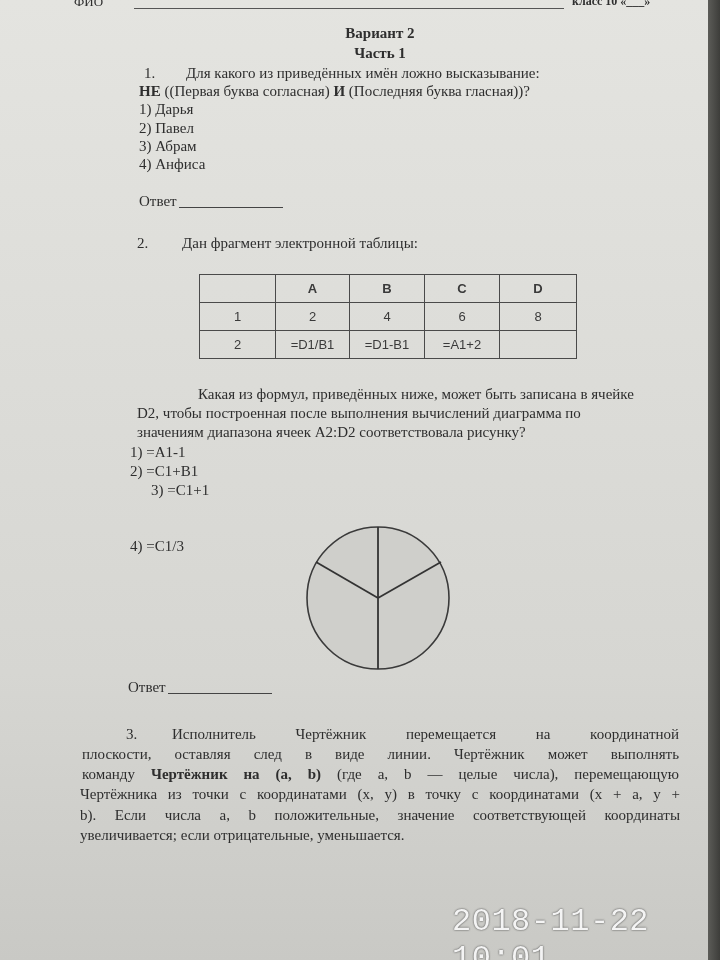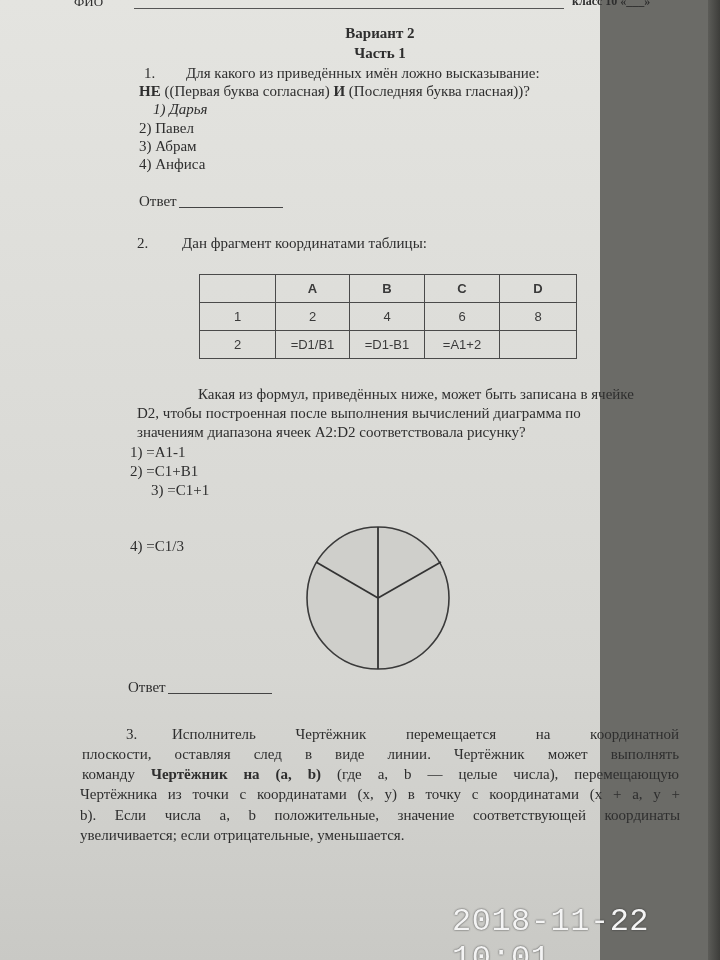--- a/index.html
+++ b/index.html
@@ -2,21 +2,21 @@
 <html><head>
   <meta charset="utf-8">
   <style>
     html, body { margin: 0; padding: 0; }
     body {
       width: 720px; height: 960px; overflow: hidden; position: relative;
       background: #6b6b67;
       font-family: "Liberation Serif", "DejaVu Serif", serif;
     }
     .page {
-      position: absolute; left: 0; top: 0; width: 600px; height: 960px;
+      position: absolute; left: 0; top: 0; width: 708px; height: 960px;
       background: linear-gradient(180deg, #e4e4e0 0%, #dcdcd8 40%, #d6d6d2 70%, #c9c9c5 100%);
       color: #2e2e2e;
     }
     .edge-shadow {
       position: absolute; right: 0; top: 0; width: 12px; height: 960px;
       background: linear-gradient(90deg, #5c5c58, #3d3d3a);
     }
     .abs { position: absolute; white-space: nowrap; }
     .hdr-fio { left: 74px; top: -6px; font-size: 13px; }
     .hdr-line { left: 134px; top: 8px; width: 430px; border-bottom: 1px solid #555; }
@@ -50,30 +50,30 @@
   <span class="abs hdr-line"></span>
   <span class="abs hdr-class">класс 10 «___»</span>
 
   <div class="abs title" style="top:25px;">Вариант 2</div>
   <div class="abs title" style="top:45px;">Часть 1</div>
 
   <div>
     <span class="abs q-text" style="left:144px; top:64px;">1.</span>
     <span class="abs q-text" style="left:186px; top:64px;">Для какого из приведённых имён ложно высказывание:</span>
     <span class="abs q-text" style="left:139px; top:82px;"><b>НЕ</b><span> ((Первая буква согласная) </span><b>И</b><span> (Последняя буква гласная))?</span></span>
-    <span class="abs q-text" style="left:153px; top:100px;font-style:italic;">1) Дарья</span>
+    <span class="abs q-text" style="left:139px; top:100px;">1) Дарья</span>
     <span class="abs q-text" style="left:139px; top:119px;">2) Павел</span>
     <span class="abs q-text" style="left:139px; top:137px;">3) Абрам</span>
     <span class="abs q-text" style="left:139px; top:155px;">4) Анфиса</span>
     <span class="abs q-text" style="left:139px; top:192px;"><span>Ответ</span><span class="answer-line"></span></span>
   </div>
 
   <div>
     <span class="abs q-text" style="left:137px; top:234px;">2.</span>
-    <span class="abs q-text" style="left:182px; top:234px;">Дан фрагмент координатами таблицы:</span>
+    <span class="abs q-text" style="left:182px; top:234px;">Дан фрагмент электронной таблицы:</span>
 
     <table class="sheet">
       <tbody>
           <tr class="head">
         <td class="c0"></td>
         <td class="c1">A</td>
         <td class="c2">B</td>
         <td class="c3">C</td>
         <td class="c4">D</td>
       </tr>

